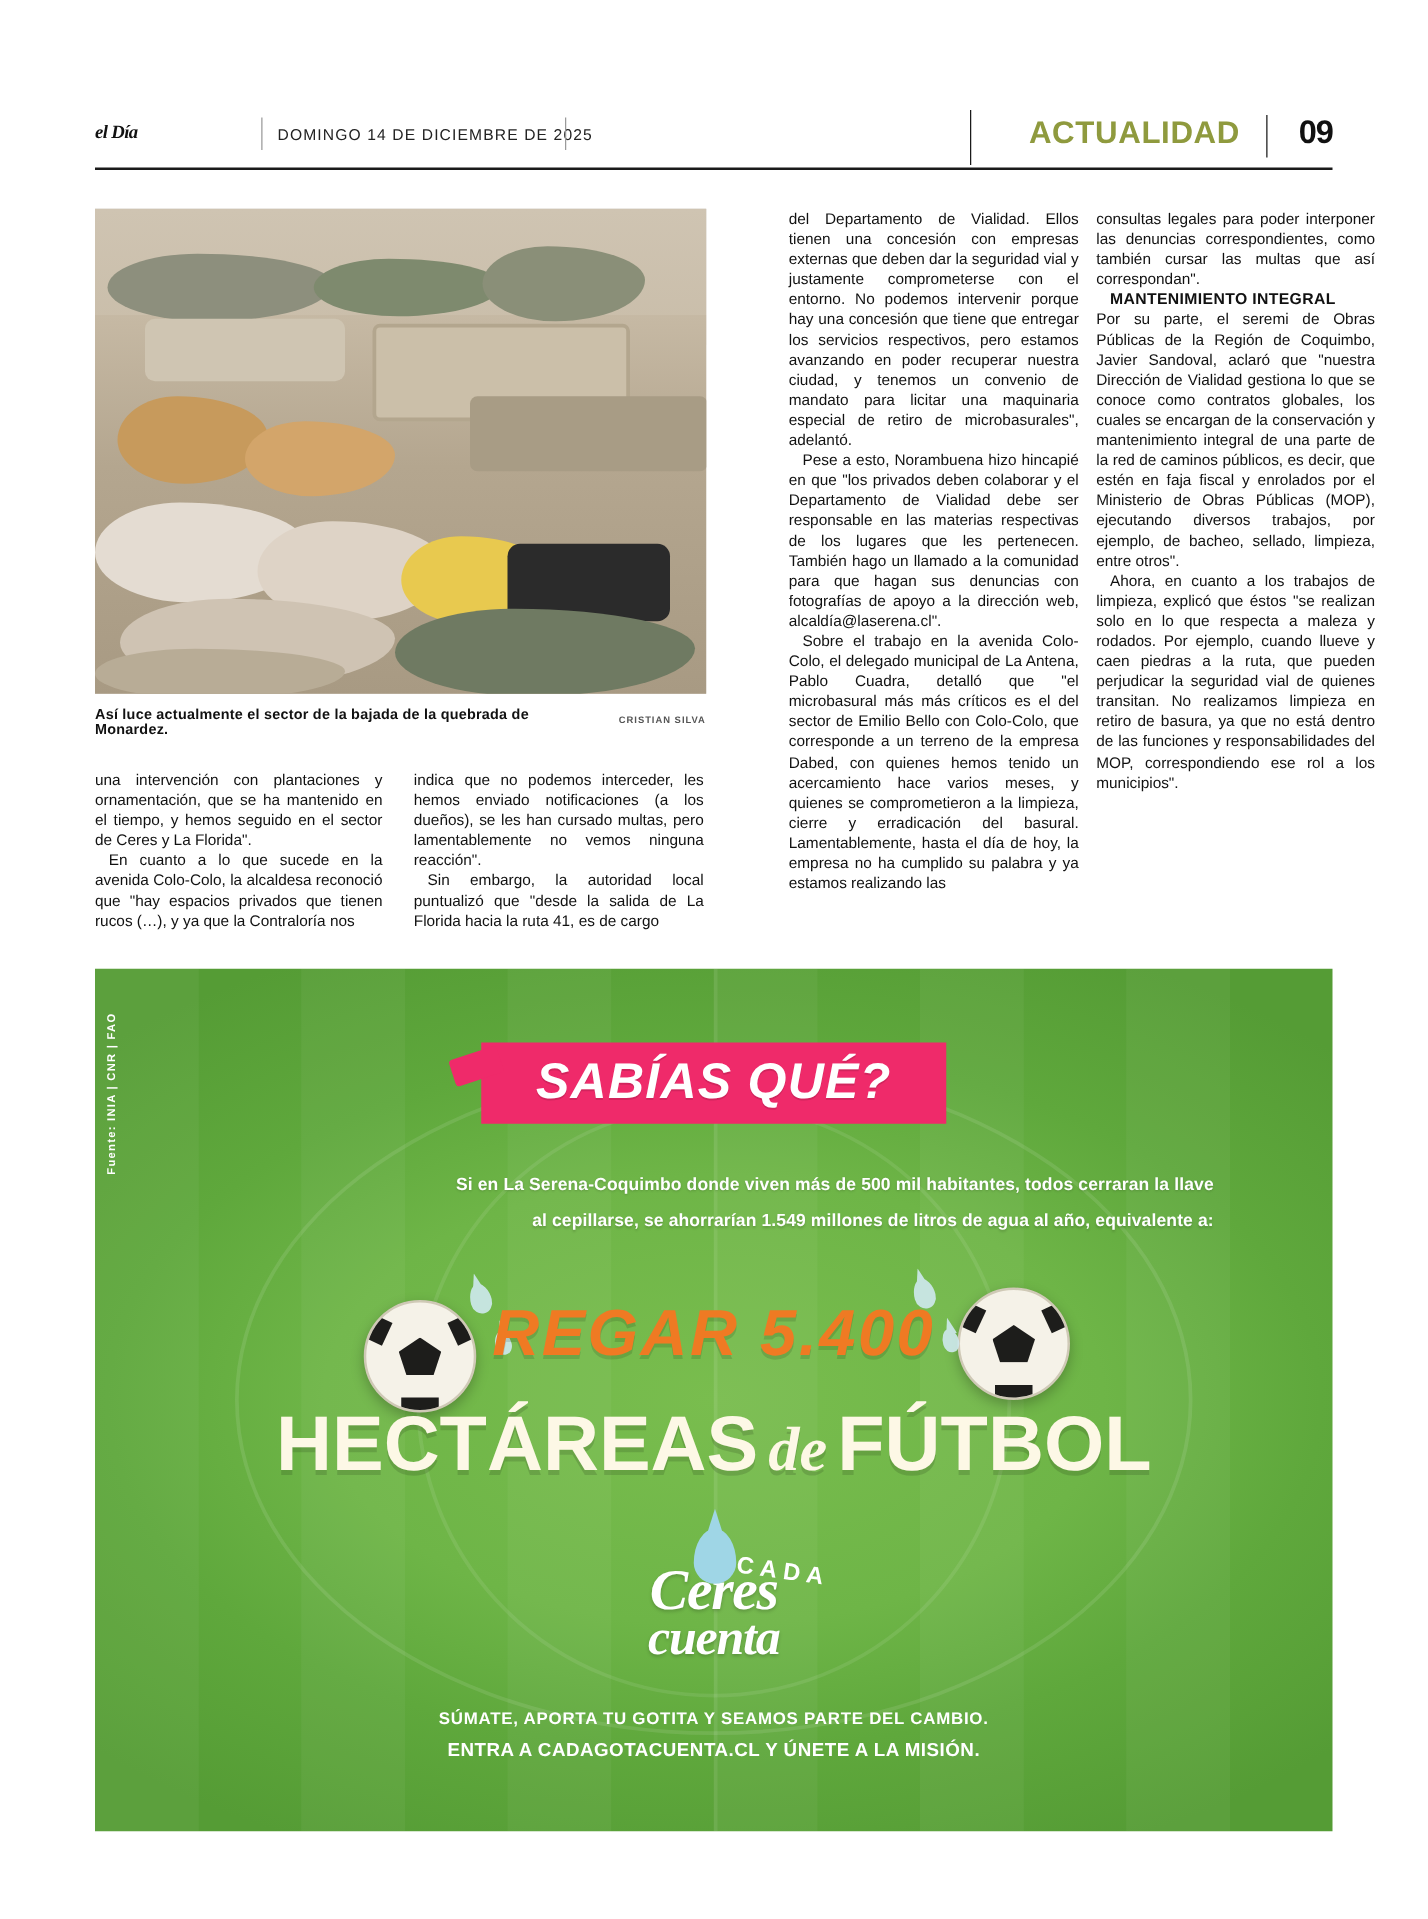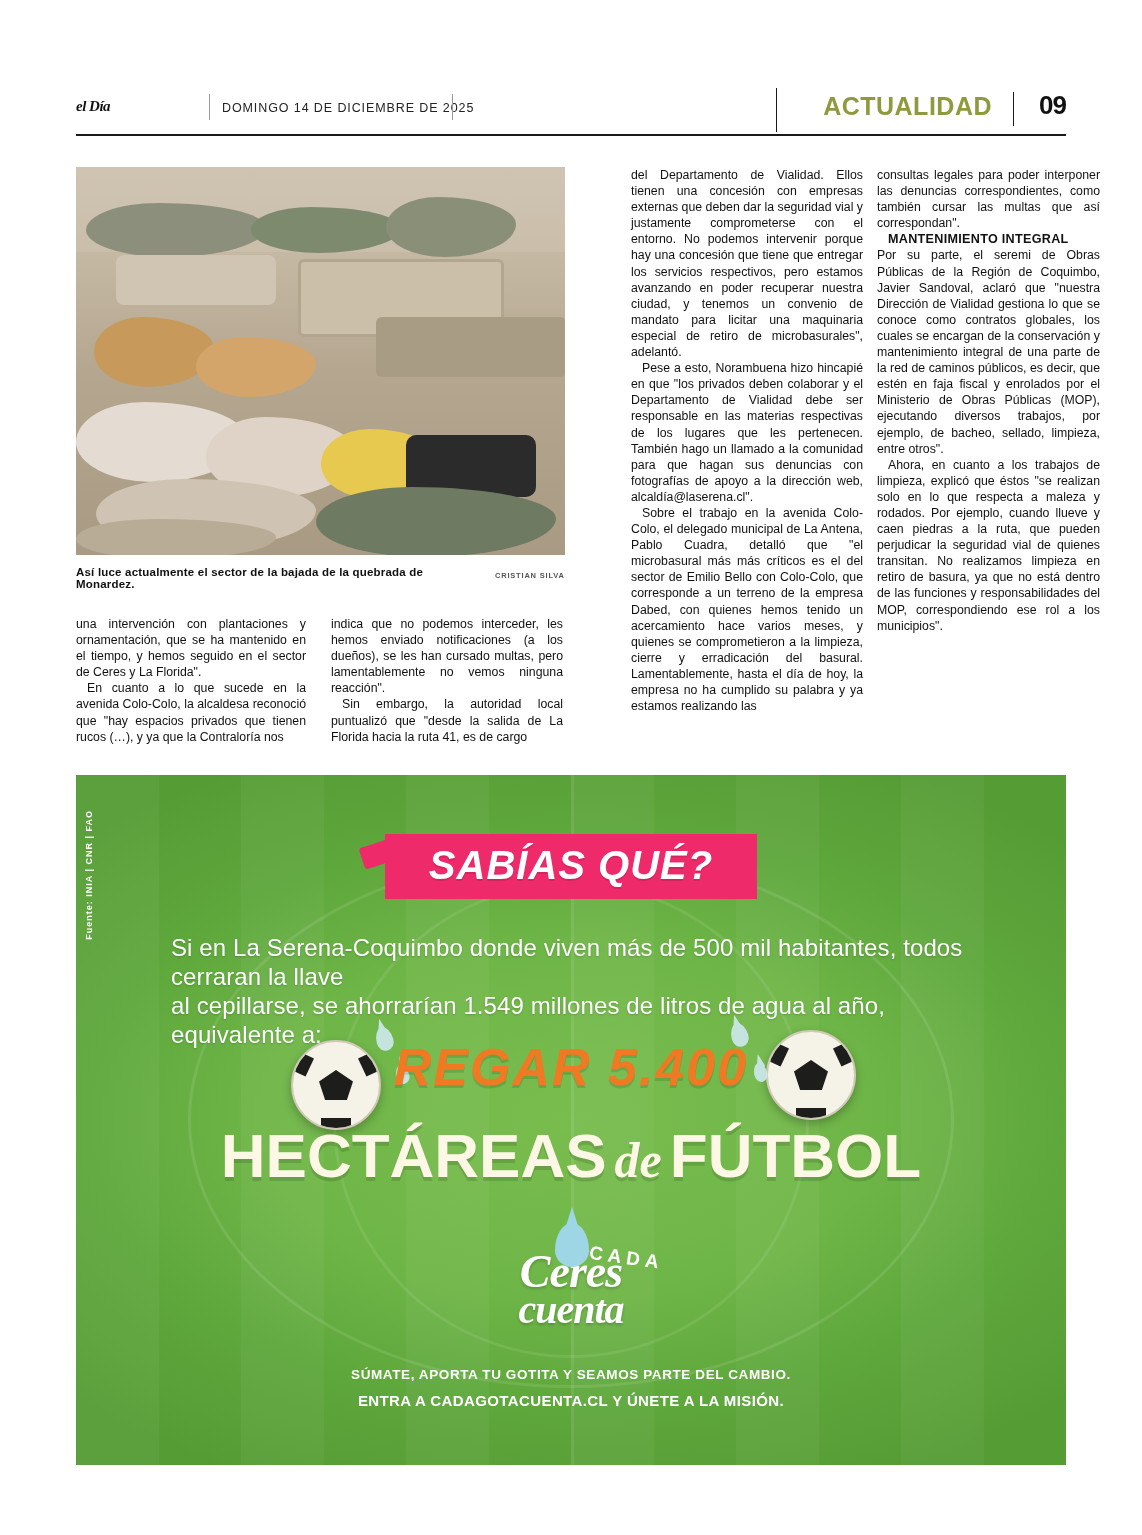--- a/index.html
+++ b/index.html
@@ -124,22 +124,22 @@
     background:#ef2a6a;transform:rotate(-18deg);border-radius:3px;
   }
   .sab-text{
     font-family:"Liberation Sans", sans-serif;
     font-weight:bold;font-style:italic;
     font-size:40px;letter-spacing:1px;color:#ffffff;
     text-shadow:0 2px 0 rgba(0,0,0,0.12);
   }
   .ad-lead{
     position:absolute;left:95px;right:95px;top:158px;
-    text-align:left;color:#ffffff;
-    font-size:24px;font-weight:normal;line-height:29px;letter-spacing:0.1px;
+    text-align:right;color:#ffffff;
+    font-size:14px;font-weight:bold;line-height:29px;letter-spacing:0.1px;
     text-shadow:0 1px 2px rgba(0,0,0,0.18);
   }
   .regar{
     position:absolute;left:0;right:0;top:262px;text-align:center;
     font-size:52px;font-weight:bold;font-style:italic;color:#ef7a23;
     letter-spacing:2px;
     text-shadow:0 3px 0 rgba(0,0,0,0.12);
   }
   .hect{
     position:absolute;left:0;right:0;top:345px;text-align:center;

